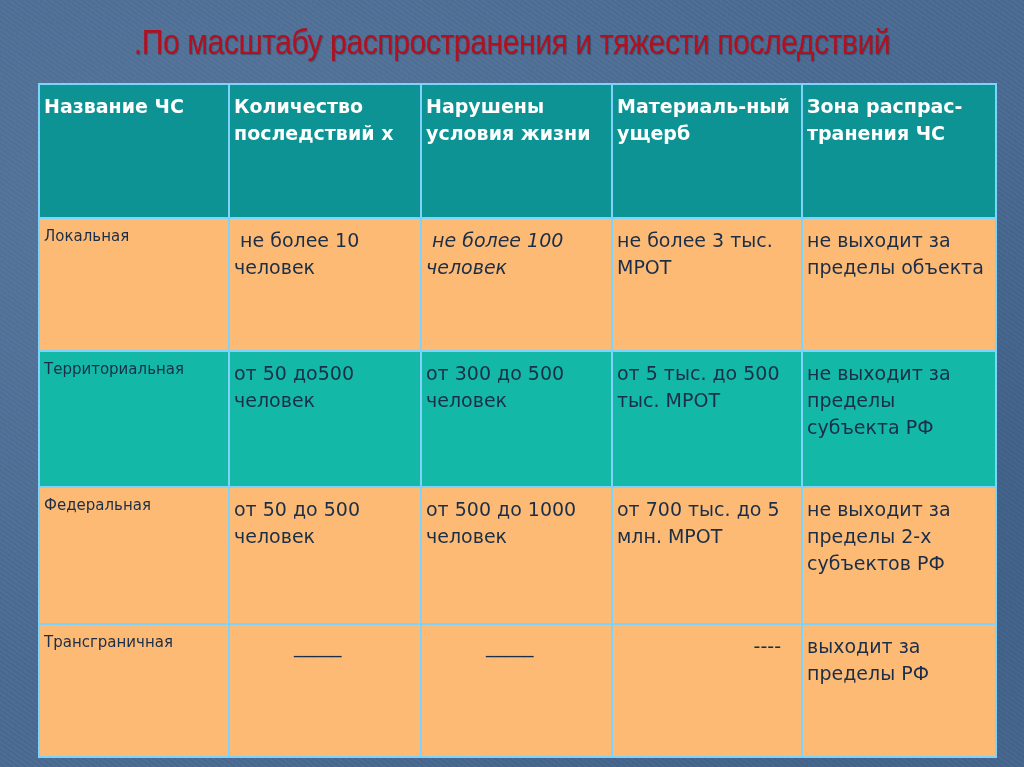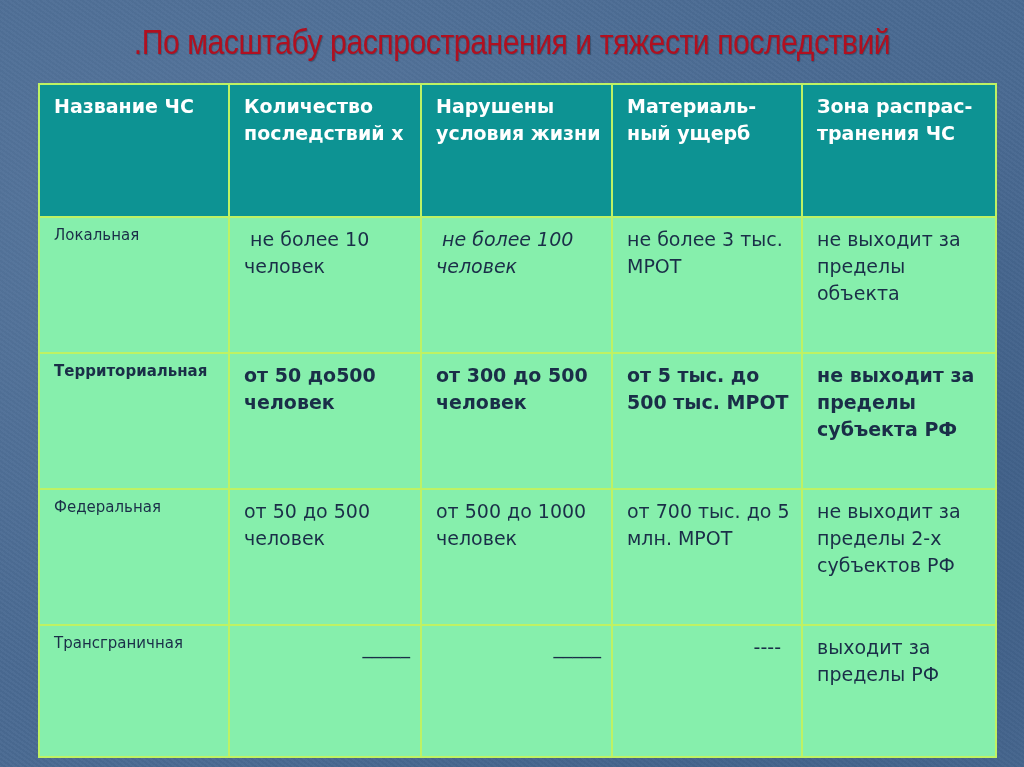--- a/index.html
+++ b/index.html
@@ -19,33 +19,33 @@
     font-size:35px; font-weight:normal; letter-spacing:-0.5px;
     transform: scaleX(0.86); transform-origin:center;
     text-shadow: 1px 1px 1px rgba(0,0,0,0.25);
     margin:0;
   }
   table.grid {
     position:absolute; left:38px; top:83px; width:957px; height:675px;
     border-collapse:collapse; table-layout:fixed;
   }
   table.grid td, table.grid th {
-    border:2px solid #bef264; vertical-align:top; text-align:left;
-    padding:8px 10px 4px 14px; color:#1a2e48;
+    border:2px solid #7dd3fc; vertical-align:top; text-align:left;
+    padding:8px 10px 4px 4px; color:#1a2e48;
     font-size:19px; line-height:27px;
   }
   table.grid th {
     background:#0d9393; color:#ffffff; font-weight:bold;
     font-size:19px; line-height:27px; padding-top:8px;
   }
   table.grid td.name { font-size:15px; line-height:22px; padding-top:6px; }
-  tr.odd td { background:#86efac;margin-left:16px; }
-  tr.even td { background:#86efac;font-weight:bold; }
+  tr.odd td { background:#fdba74;margin-left:16px; }
+  tr.even td { background:#14b8a6; }
   .col0{width:190px;} .col1{width:192px;} .col2{width:191px;} .col3{width:190px;} .col4{width:194px;}
-  .dash { display:block; text-align:right; }
+  .dash { display:block; text-align:left; }
   .dash-right { display:block; text-align:right; padding-right:10px; }
 </style>
 </head>
 <body>
 
 <h1 class="title">.По масштабу распространения и тяжести последствий</h1>
 
 <table class="grid">
   <colgroup>
     <col class="col0">

